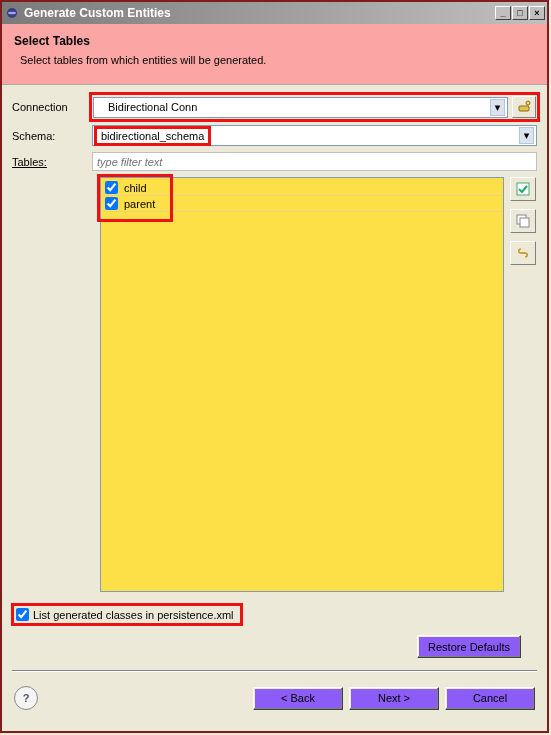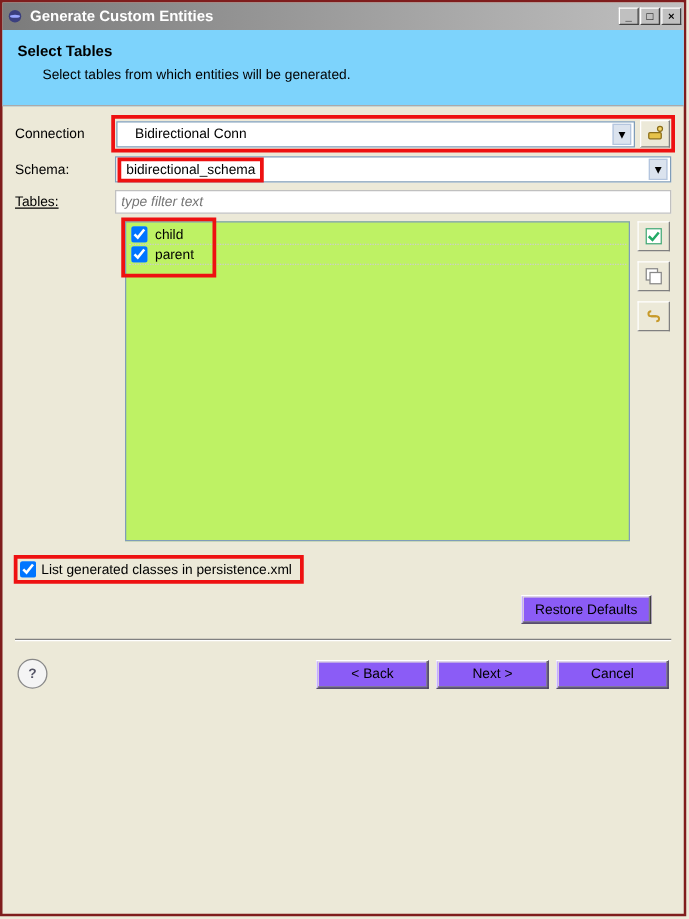--- a/index.html
+++ b/index.html
@@ -34,26 +34,26 @@
   background: #c0c0c0;
   border: 1px solid #fff;
   border-right-color: #404040;
   border-bottom-color: #404040;
   font-size: 9px;
   display: flex; align-items: center; justify-content: center;
   color: #000;
   cursor: pointer;
 }
 .header-area {
-  background: #7dd3fc;
+  background: #fca5a5;
   padding: 10px 12px 18px 12px;
   border-bottom: 1px solid #aaa;
 }
 .header-title { font-weight: bold; font-size: 12px; margin-bottom: 6px; }
-.header-sub { font-size: 11px; color: #000; margin-left: 20px; }
+.header-sub { font-size: 11px; color: #000; margin-left: 6px; }
 .content { padding: 10px 10px 0 10px; }
 .row { display: flex; align-items: center; margin-bottom: 6px; }
 .label { width: 80px; font-size: 11px; }
 .combo {
   flex: 1;
   height: 21px;
   background: #fff;
   border: 1px solid #7f9db9;
   display: flex;
   align-items: center;
@@ -86,22 +86,22 @@
   border:1px solid #c0c0c0;
   background:#fff;
   color:#999;
   padding:0 4px;
   font-size:11px;
   font-style:italic;
 }
 .tables-list {
   margin-left: 88px;
   width: 404px;
-  height: 256px;
-  background:#bef264;
+  height: 415px;
+  background:#fde047;
   border:1px solid #7f9db9;
   padding:2px;
 }
 .table-item { display:flex; align-items:center; height:16px; padding:0 2px; border-bottom:1px dotted #ccc; }
 .table-item input { margin-right:6px; }
 .side-buttons { display:flex; flex-direction:column; gap:8px; margin-left:6px; }
 .side-btn {
   width:26px; height:24px;
   background:#ece9d8;
   border:1px solid #fff;

